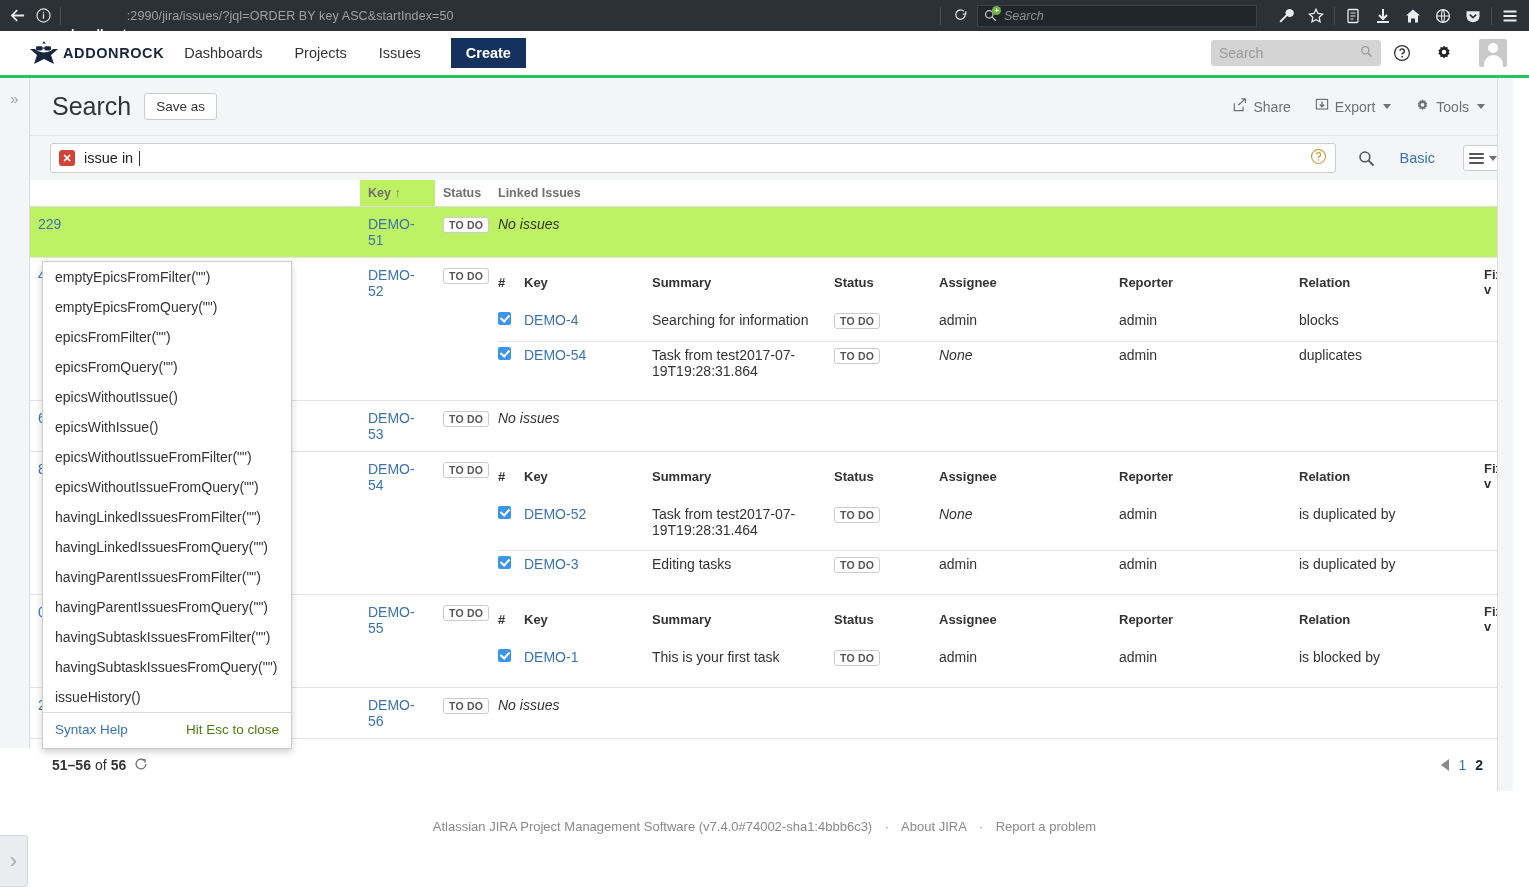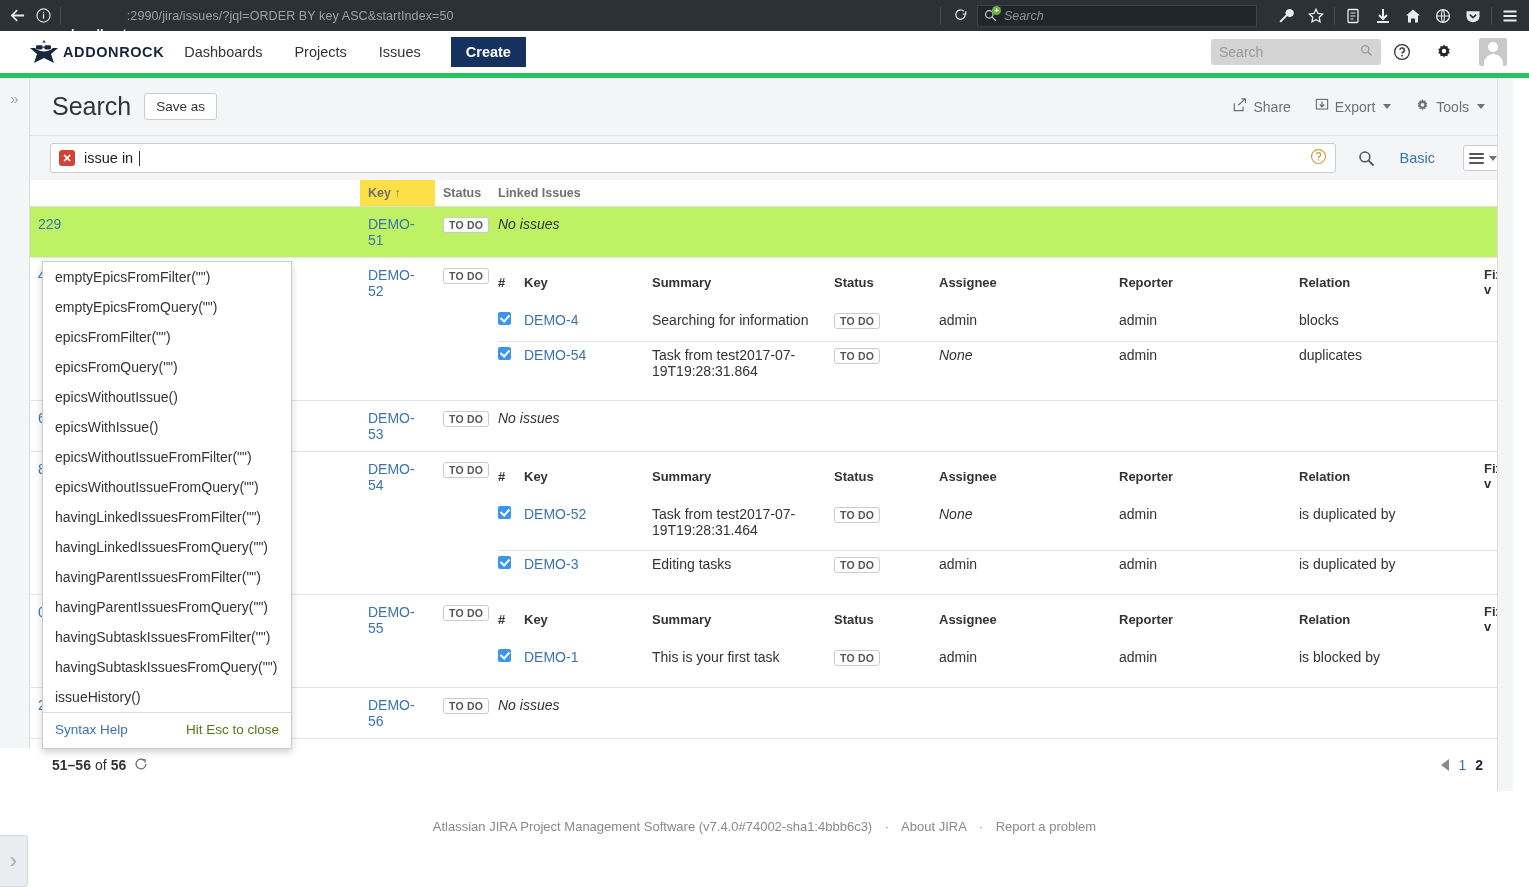--- a/index.html
+++ b/index.html
@@ -43,21 +43,21 @@
   }
   .searchbox .sp { font-style:italic; color:#8a9299; font-size:12.5px; margin-left:4px; }
   .bb-icons { display:flex; align-items:center; gap:0px; margin-left:14px; }
   .bb-icons .ic { width:30px; height:25px; display:flex; align-items:center; justify-content:center; color:#e9ecef; }
   .bb-icons .ic svg { width:16px; height:16px; }
   .vdiv { width:1px; height:18px; background:#474d53; margin:0 3px; }
 
   
   .jira-header {
     height:47px; background:#fff; display:flex; align-items:center;
-    border-bottom:5px solid #22c55e; position:relative;
+    border-bottom:3px solid #22c55e; position:relative;
   }
   .brand { display:flex; align-items:center; margin-left:27px; }
   .brand-logo { width:34px; height:28px; position:relative; }
   .brand-name {
     font-size:14.5px; font-weight:bold; letter-spacing:0.6px; color:#17263c; margin-left:2px;
     font-family:"Liberation Sans", sans-serif;
   }
   .nav-link {
     font-size:14.5px; color:#333; padding:7px 12px; margin-left:8px; cursor:pointer;
     border-radius:3px;
@@ -135,21 +135,21 @@
   
   .results { position:relative; background:#fff; }
   .columns-row { height:48px; display:flex; align-items:center; justify-content:flex-end; padding-right:28px; }
   .columns-btn { color:#707070; font-size:14px; display:flex; align-items:center; gap:6px; cursor:pointer; }
 
   table.issues { width:100%; border-collapse:collapse; table-layout:fixed; }
   table.issues th {
     font-size:12.5px; font-weight:bold; color:#707070; text-align:left;
     padding:6px 8px; border-bottom:1px solid #ddd; background:#fff;
   }
-  table.issues th.sorted { background:#fde047; }
+  table.issues th.sorted { background:#bef264; }
   table.issues td { padding:9px 8px; border-bottom:1px solid #e4e4e4; vertical-align:top; font-size:14px; }
   tr.alt td { background:#bef264; }
   .colA { width:330px; }
   .colKey { width:75px; }
   .colStatus { width:55px; }
   .colLinked { width:auto; }
   .lnk { color:#3b73af; text-decoration:none; cursor:pointer; }
   .status-lozenge {
     display:inline-block; border:1px solid #ccc; border-radius:3px; background:#fff;
     font-size:10.5px; font-weight:bold; color:#555; padding:1px 5px; letter-spacing:0.2px;

